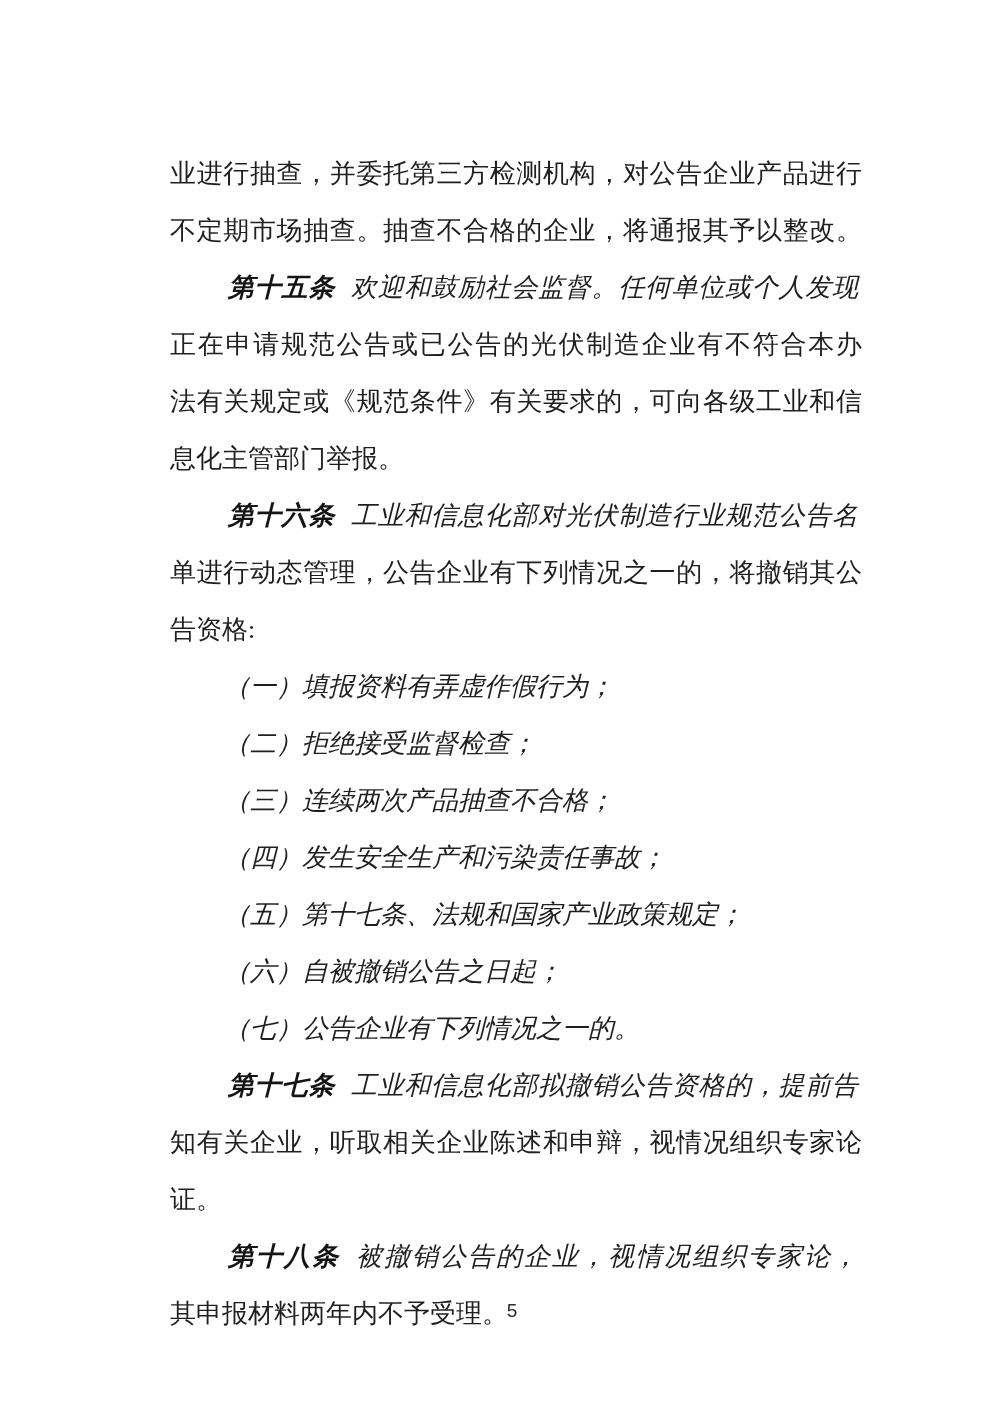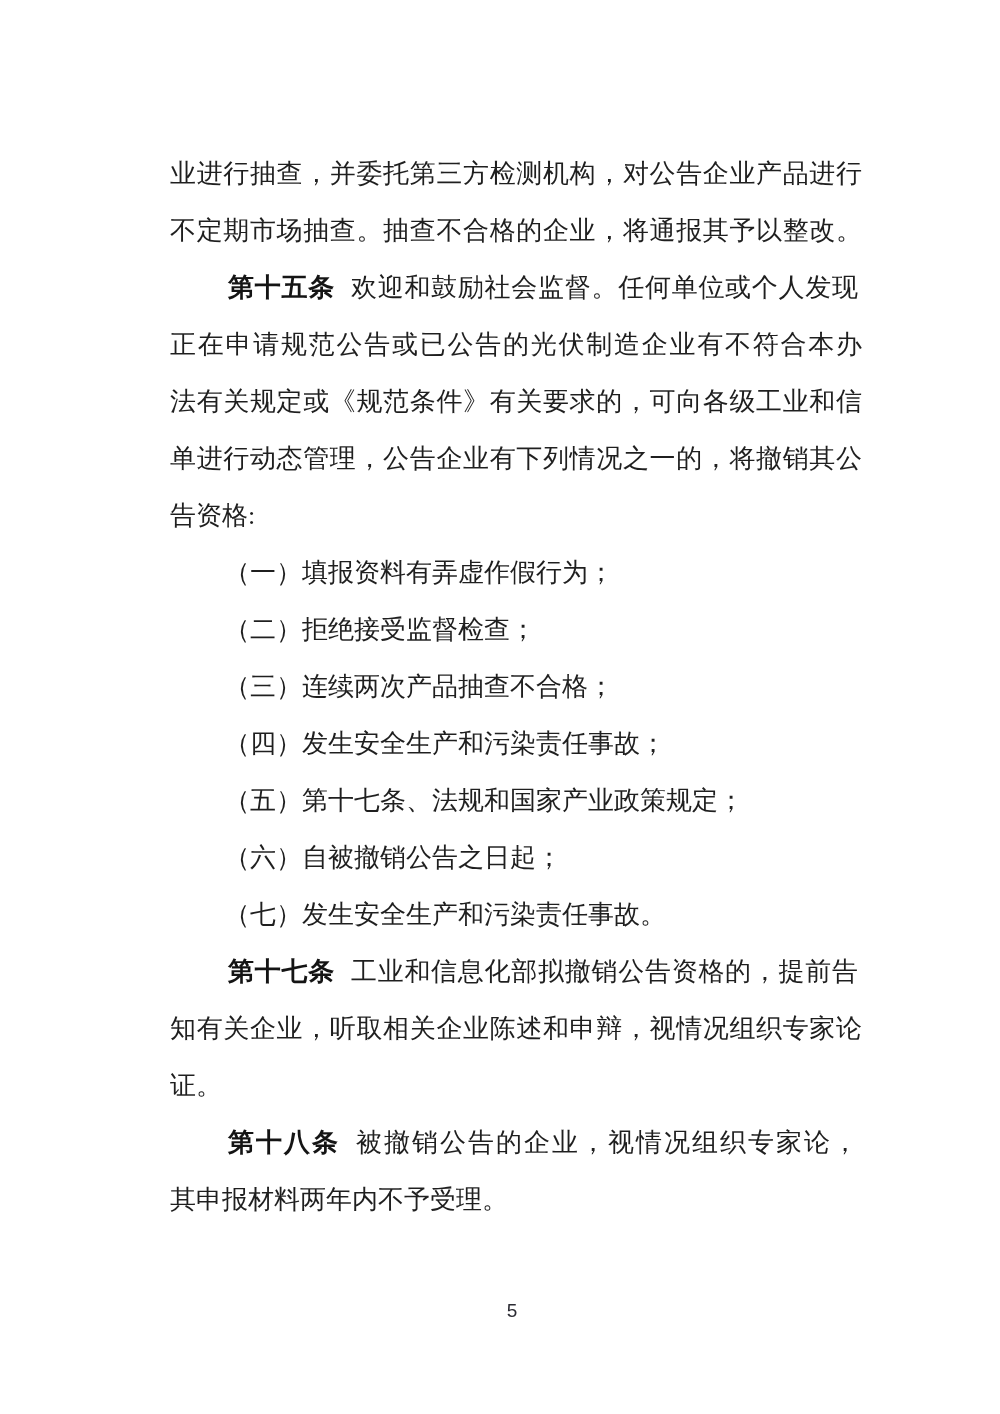--- a/index.html
+++ b/index.html
@@ -30,20 +30,21 @@
     white-space: normal;
     overflow: visible;
   }
   .line.justify {
     text-align: justify;
     text-align-last: justify;
     text-justify: inter-ideograph;
   }
   .line.indent {
     text-indent: 54px;
+    font-style: italic;
   }
   .term {
     font-weight: 700;
     font-family: "Liberation Sans", "DejaVu Sans", sans-serif;
     margin-right: 12px;
     color: #141414;
   }
   .page-number {
     position: absolute;
     top: 1283px;
@@ -59,29 +60,31 @@
 </head>
 <body>
 
 <div class="page">
   <div class="content">
       <div class="line justify">业进行抽查，并委托第三方检测机构，对公告企业产品进行</div>
       <div class="line justify">不定期市场抽查。抽查不合格的企业，将通报其予以整改。</div>
       <div class="line justify indent"><span class="term">第十五条</span><span>欢迎和鼓励社会监督。任何单位或个人发现</span></div>
       <div class="line justify">正在申请规范公告或已公告的光伏制造企业有不符合本办</div>
       <div class="line justify">法有关规定或《规范条件》有关要求的，可向各级工业和信</div>
+      <div class="line">息化主管部门举报。</div>
+      <div class="line justify indent"><span class="term">第十六条</span><span>工业和信息化部对光伏制造行业规范公告名</span></div>
       <div class="line justify">单进行动态管理，公告企业有下列情况之一的，将撤销其公</div>
       <div class="line">告资格:</div>
       <div class="line indent">（一）填报资料有弄虚作假行为；</div>
       <div class="line indent">（二）拒绝接受监督检查；</div>
       <div class="line indent">（三）连续两次产品抽查不合格；</div>
       <div class="line indent">（四）发生安全生产和污染责任事故；</div>
       <div class="line indent">（五）第十七条、法规和国家产业政策规定；</div>
       <div class="line indent">（六）自被撤销公告之日起；</div>
-      <div class="line indent">（七）发生安全生产和污染责任事故。</div>
+      <div class="line indent">（七）公告企业有下列情况之一的。</div>
       <div class="line justify indent"><span class="term">第十七条</span><span>工业和信息化部拟撤销公告资格的，提前告</span></div>
       <div class="line justify">知有关企业，听取相关企业陈述和申辩，视情况组织专家论</div>
       <div class="line">证。</div>
       <div class="line justify indent"><span class="term">第十八条</span><span>被撤销公告的企业，视情况组织专家论，</span></div>
       <div class="line">其申报材料两年内不予受理。</div>
     </div>
   <div class="page-number">5</div>
 </div>
 
 </body></html>

